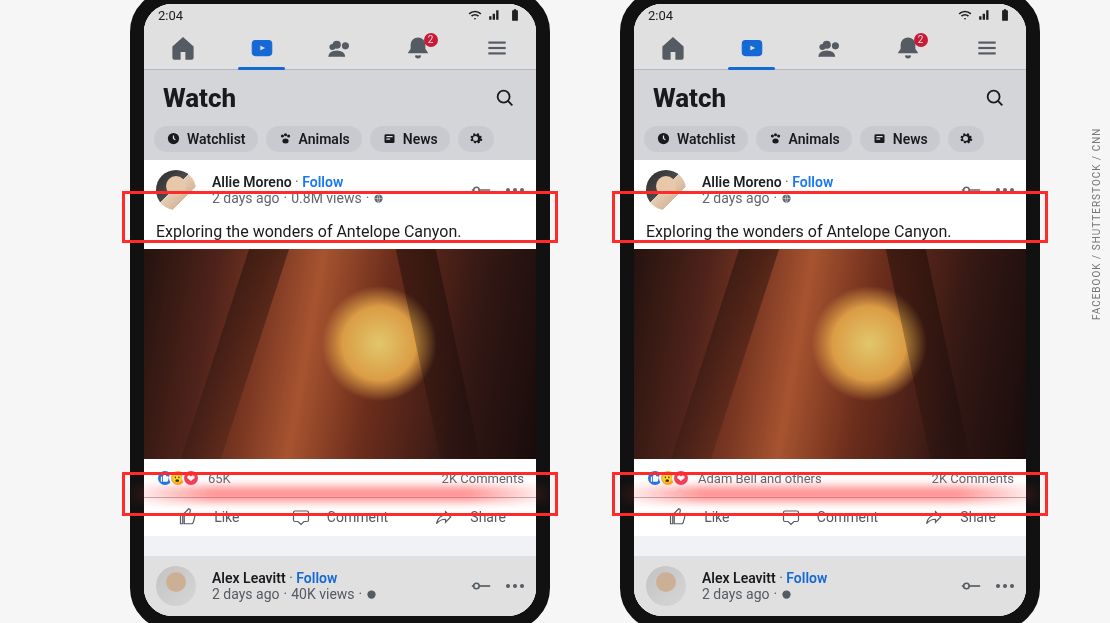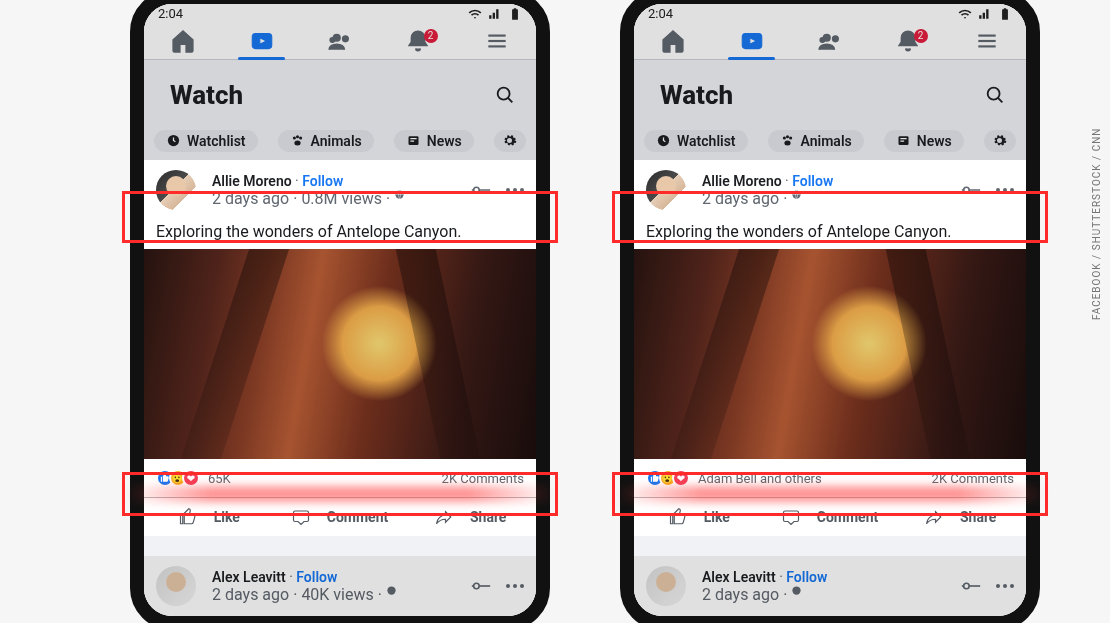--- a/index.html
+++ b/index.html
@@ -29,37 +29,37 @@
   .sicon{width:14px;height:14px;fill:#222}
 
   .tabs{height:48px;background:#fff;display:flex;align-items:center;justify-content:space-around;border-bottom:1px solid var(--border)}
   .tab{position:relative;width:20%;height:100%;display:flex;align-items:center;justify-content:center;color:#606770}
   .tab svg{width:26px;height:26px;fill:currentColor;stroke:currentColor}
   .tab.active{color:var(--fb-blue)}
   .tab.active::after{content:"";position:absolute;bottom:-1px;left:20%;right:20%;height:3px;background:var(--fb-blue);border-radius:2px}
   .badge{position:absolute;top:6px;right:20px;background:#e41e3f;color:#fff;font-size:10px;line-height:14px;min-width:14px;height:14px;border-radius:7px;text-align:center;padding:0 2px}
 
   .header{display:flex;align-items:center;justify-content:space-between;padding:8px 14px;background:var(--bg)}
-  .header h1{font-size:26px;font-weight:800;margin:12px;color:var(--text-dark)}
+  .header h1{font-size:26px;font-weight:800;margin:5px;color:var(--text-dark)}
   .hsearch{width:34px;height:34px;border-radius:50%;display:flex;align-items:center;justify-content:center;color:#1c1e21}
 
-  .chips{display:flex;gap:20px;padding:0 10px 8px;background:var(--bg);overflow:hidden}
+  .chips{display:flex;gap:8px;padding:0 10px 8px;background:var(--bg);overflow:hidden}
   .chip{display:flex;align-items:center;gap:6px;background:var(--chip-bg);border-radius:18px;padding:7px 12px;font-size:14px;font-weight:600;color:#1c1e21;white-space:nowrap}
   .chip svg{width:15px;height:15px;fill:#1c1e21}
   .gearchip{width:36px;padding:7px 8px;justify-content:center}
 
   .post{background:#fff}
   .phead{display:flex;align-items:center;padding:10px 12px;gap:16px}
   .avatar{width:40px;height:40px;border-radius:50%;flex-shrink:0;background:linear-gradient(135deg,#2b2b2b 0%, #4a4a4a 45%, #e6cdb6 46%, #d8b89b 70%, #fff 71%);background-size:cover;position:relative;overflow:hidden}
   .avatar::after{content:"";position:absolute;left:10px;top:6px;width:20px;height:20px;border-radius:50%;background:#e8c8a9}
   .phead .info{flex:1;min-width:0}
   .nameline{font-size:14px;color:var(--text-dark);font-weight:600}
   .nameline .dot{color:var(--text-gray);font-weight:400}
   .follow{color:var(--fb-blue);font-weight:600}
-  .subline{font-size:16px;color:var(--text-gray);display:flex;gap:4px}
+  .subline{font-size:14px;color:var(--text-gray);display:flex;align-items:center;gap:4px}
   .subline svg{width:11px;height:11px;fill:var(--text-gray)}
   .controls{display:flex;align-items:center;gap:14px;color:var(--text-gray)}
   .controls svg{width:22px;height:22px;stroke:var(--text-gray)}
   .moredots{display:flex;gap:3px}
   .moredots span{width:4px;height:4px;border-radius:50%;background:#606770}
 
   .caption{padding:2px 12px 8px;font-size:16px;color:var(--text-dark)}
   .media{height:210px;background:
     radial-gradient(circle at 60% 45%, #ffe27a 0%, #f9b24e 14%, transparent 22%),
     linear-gradient(100deg,#2a1511 0%, #5a281e 18%, #8a3e27 30%, #bd5f36 42%, #7c3420 58%, #3b1b17 80%, #1b0e0d 100%);
@@ -71,21 +71,21 @@
   .reactions{display:flex;align-items:center;padding:10px 12px;gap:8px;font-size:13px;color:var(--text-gray)}
   .ricons{display:flex}
   .ricon{width:18px;height:18px;border-radius:50%;border:2px solid #fff;margin-left:-5px;display:flex;align-items:center;justify-content:center;font-size:10px;color:#fff}
   .ricon:first-child{margin-left:0}
   .r-like{background:#1877f2}
   .r-wow{background:#f7b125}
   .r-love{background:#f33e58}
   .reactions .grow{flex:1}
 
   .actions{display:flex;border-top:1px solid var(--border)}
-  .actbtn{flex:1;display:flex;align-items:center;justify-content:center;gap:17px;padding:10px 0;color:var(--text-gray);font-size:14px;font-weight:700}
+  .actbtn{flex:1;display:flex;align-items:center;justify-content:center;gap:17px;padding:10px 0;color:var(--text-gray);font-size:14px;font-weight:400}
   .actbtn svg{width:18px;height:18px;fill:none;stroke:var(--text-gray);stroke-width:1.6}
 
   .post2{margin-top:20px}
   .dimmer{filter:brightness(.88)}
 
   
   .redbox{position:absolute;left:-8px;right:-8px;border:3px solid var(--red-box);height:52px;pointer-events:none;z-index:5}
   .redbox.glow::after{content:"";position:absolute;left:0;right:0;top:50%;height:16px;transform:translateY(-50%);background:linear-gradient(90deg,rgba(255,60,60,0) 0%,rgba(255,60,60,.55) 20%,rgba(255,60,60,.55) 80%,rgba(255,60,60,0) 100%);filter:blur(4px)}
 </style>
 </head>

